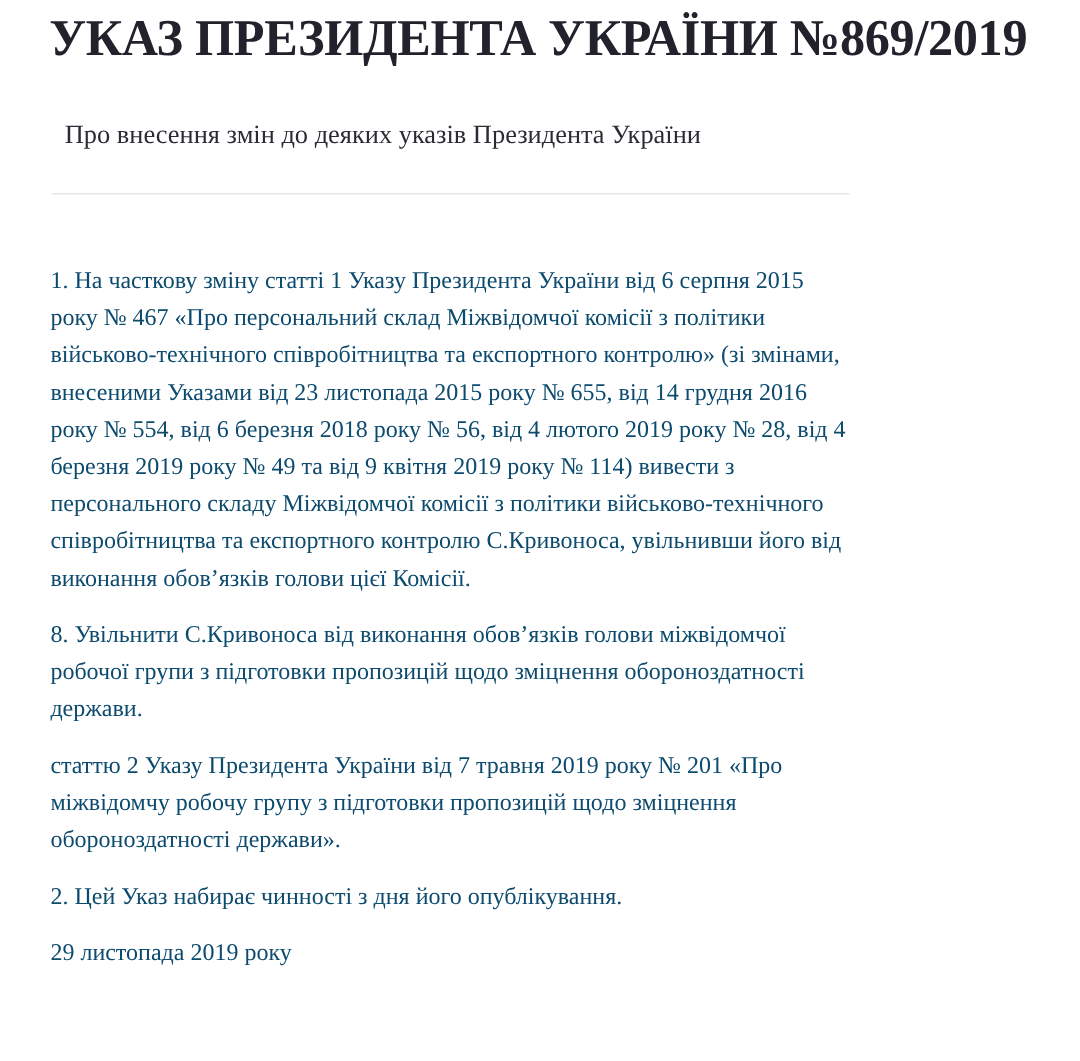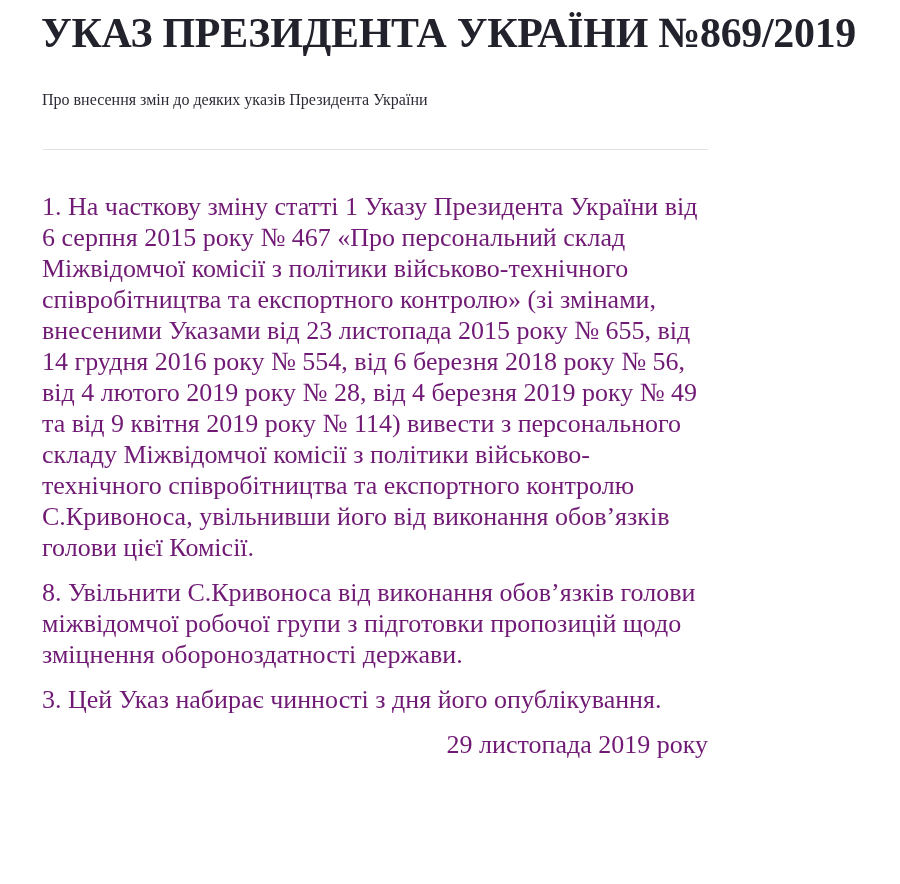--- a/index.html
+++ b/index.html
@@ -32,62 +32,61 @@
     line-height: 50px;
     font-weight: 700;
     letter-spacing: -0.3px;
     color: #22222c;
     white-space: nowrap;
     transform: scaleX(0.975);
     transform-origin: left top;
   }
 
   .doc-subtitle {
-    margin: 0;
+    margin: 12px;
     padding: 27px 42px 0 42px;
-    font-size: 16px;
+    font-size: 22px;
     line-height: 30px;
     font-weight: 400;
     color: #2b2b35;
   }
 
   .divider {
     margin: 34px 12px 0 43px;
     height: 1px;
     background: #e2e2e4;
     border: 0;
   }
 
   
   .content {
     padding: 41px 12px 0 42px;
   }
 
   .para {
-    margin: 0 0 14px 0;
-    font-size: 26px;
+    margin: 16px 0 14px 0;
+    font-size: 20px;
     line-height: 31px;
-    color: #701a75;
+    color: #0c4a6e;
     text-align: left;
     max-width: 820px;
   }
 
   .para:last-child {
     margin-bottom: 0;
   }
 
   .para.signature {
     font-weight: 700;
     margin-top: 18px;
     margin-bottom: 18px;
   }
 
   .para.date {
     margin-bottom: 0;
-    text-align: right;
   }
 </style>
 </head>
 <body>
 
 <div class="page">
 
   <h1 class="doc-title">УКАЗ ПРЕЗИДЕНТА УКРАЇНИ №869/2019</h1>
 
   <h2 class="doc-subtitle">Про внесення змін до деяких указів Президента України</h2>
@@ -95,20 +94,21 @@
   <hr class="divider">
 
   <div class="content">
 
     <p class="para">1. На часткову зміну статті 1 Указу Президента України від 6 серпня 2015 року № 467 «Про персональний склад Міжвідомчої комісії з політики військово-технічного співробітництва та експортного контролю» (зі змінами, внесеними Указами від 23 листопада 2015 року № 655, від 14 грудня 2016 року № 554, від 6 березня 2018 року № 56, від 4 лютого 2019 року № 28, від 4 березня 2019 року № 49 та від 9 квітня 2019 року № 114) вивести з персонального складу Міжвідомчої комісії з політики військово-технічного співробітництва та експортного контролю С.Кривоноса, увільнивши його від виконання обов’язків голови цієї Комісії.</p>
 
     <p class="para">8. Увільнити С.Кривоноса від виконання обов’язків голови міжвідомчої робочої групи з підготовки пропозицій щодо зміцнення обороноздатності держави.</p>
 
 
 
+    <p class="para">статтю 2 Указу Президента України від 7 травня 2019 року № 201 «Про міжвідомчу робочу групу з підготовки пропозицій щодо зміцнення обороноздатності держави».</p>
 
-    <p class="para">3. Цей Указ набирає чинності з дня його опублікування.</p>
+    <p class="para">2. Цей Указ набирає чинності з дня його опублікування.</p>
 
 
     <p class="para date">29 листопада 2019 року</p>
 
   </div>
 </div>
 
 </body></html>

